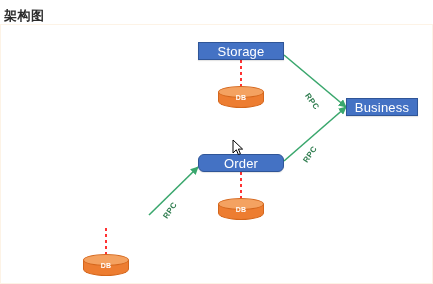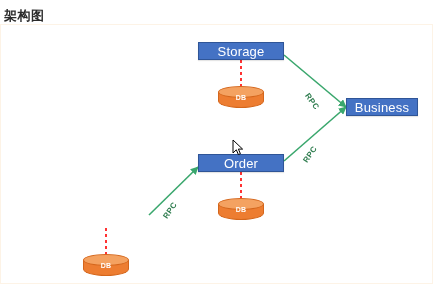--- a/index.html
+++ b/index.html
@@ -158,21 +158,21 @@
   </svg>
 
   <div class="node" style="left:197px; top:17px; width:86px; height:18px;">
     <span>Storage</span>
   </div>
 
   <div class="node" style="left:345px; top:73px; width:72px; height:18px;">
     <span>Business</span>
   </div>
 
-  <div class="node" style="left:197px; top:129px; width:86px; height:18px;">
+  <div class="node" style="left:197px; top:129px; width:86px; height:18px;border-radius:6px;">
     <span>Order</span>
   </div>
 
 
   <div class="db" style="left:217px; top:61px;">
     <div class="db-body"></div>
     <div class="db-top"></div>
     <div class="db-label">DB</div>
   </div>
 

